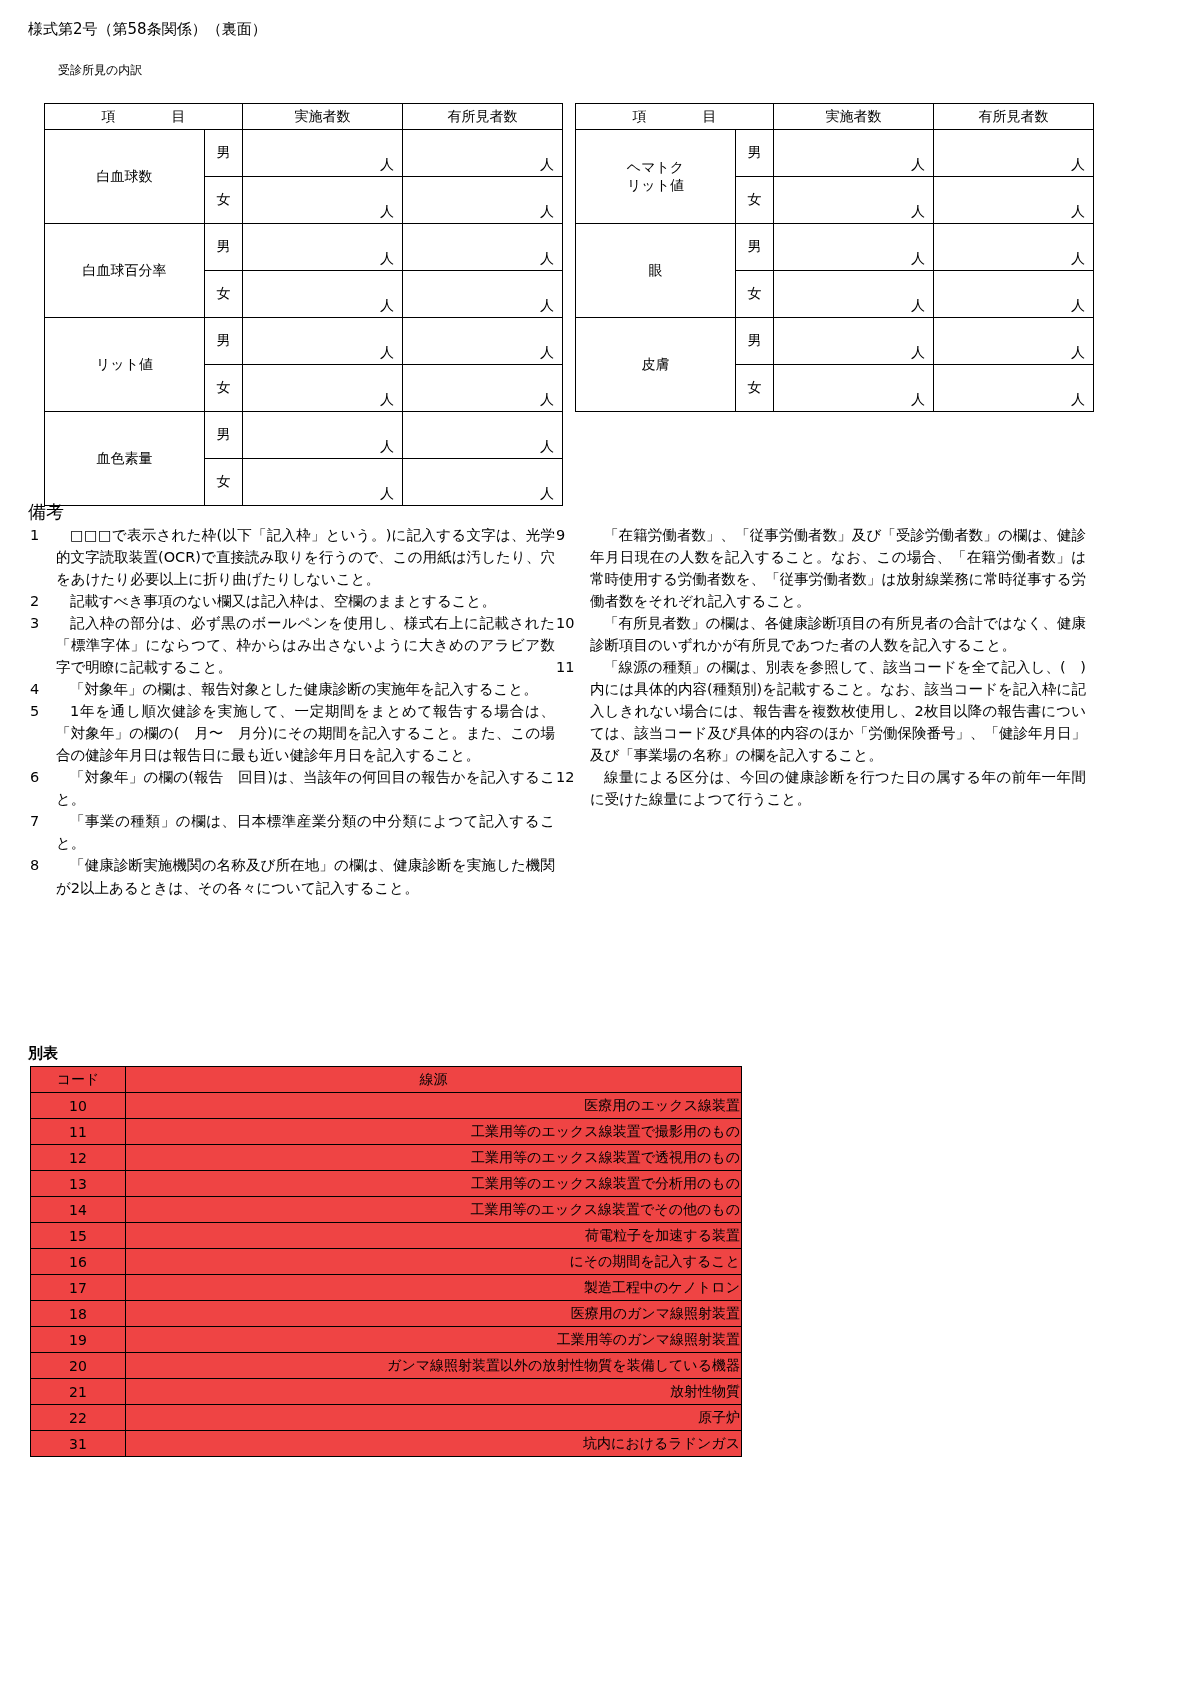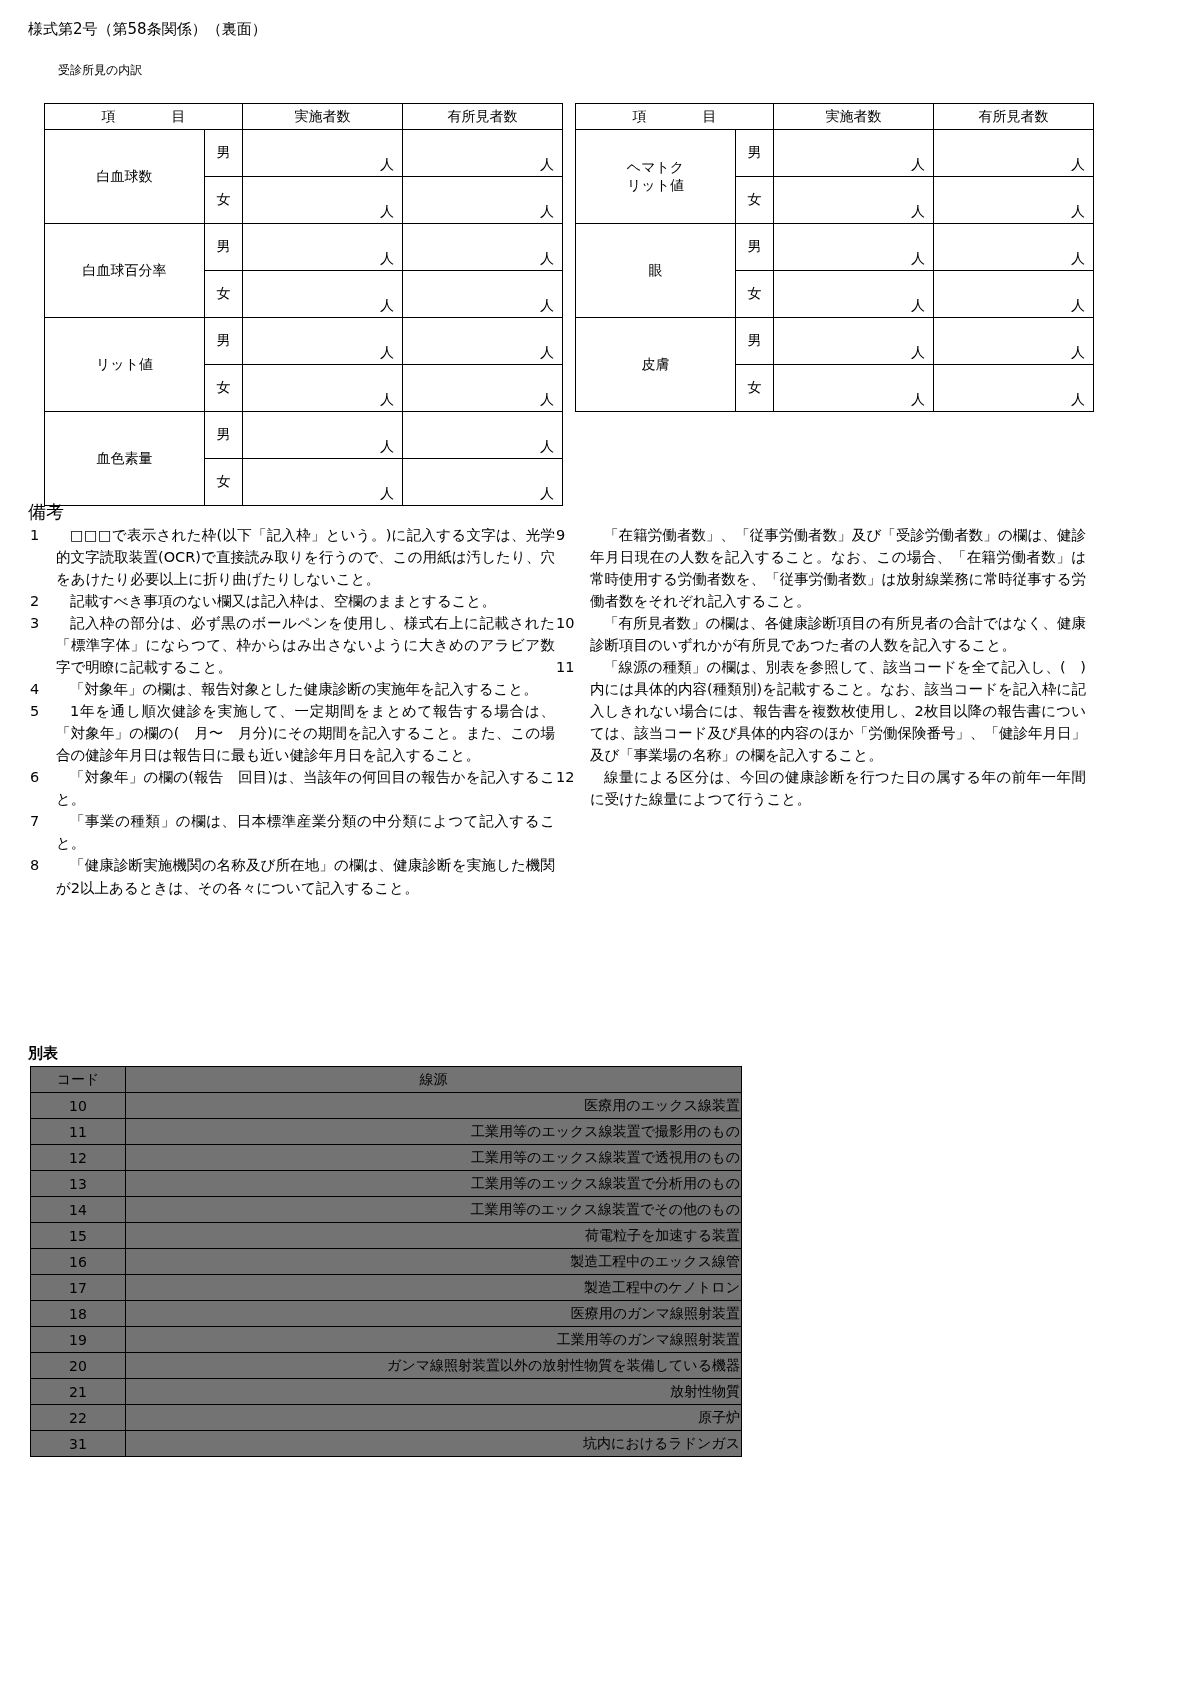--- a/index.html
+++ b/index.html
@@ -149,21 +149,21 @@
     width: 712px;
     border-collapse: collapse;
     table-layout: fixed;
     font-size: 14px;
   }
   table.appendix th,
   table.appendix td {
     border: 1px solid #000000;
     font-weight: normal;
     height: 23px;
-    background: #737373;
+    background: #ef4444;
   }
   table.appendix th.code-head,
   table.appendix td.code {
     width: 95px;
     text-align: center;
   }
   table.appendix th.src-head {
     text-align: center;
   }
   table.appendix td.src {
@@ -442,21 +442,21 @@
         <tr>
           <td class="code">14</td>
           <td class="src">工業用等のエックス線装置でその他のもの</td>
         </tr>
         <tr>
           <td class="code">15</td>
           <td class="src">荷電粒子を加速する装置</td>
         </tr>
         <tr>
           <td class="code">16</td>
-          <td class="src">製造工程中のエックス線管</td>
+          <td class="src">にその期間を記入すること</td>
         </tr>
         <tr>
           <td class="code">17</td>
           <td class="src">製造工程中のケノトロン</td>
         </tr>
         <tr>
           <td class="code">18</td>
           <td class="src">医療用のガンマ線照射装置</td>
         </tr>
         <tr>

